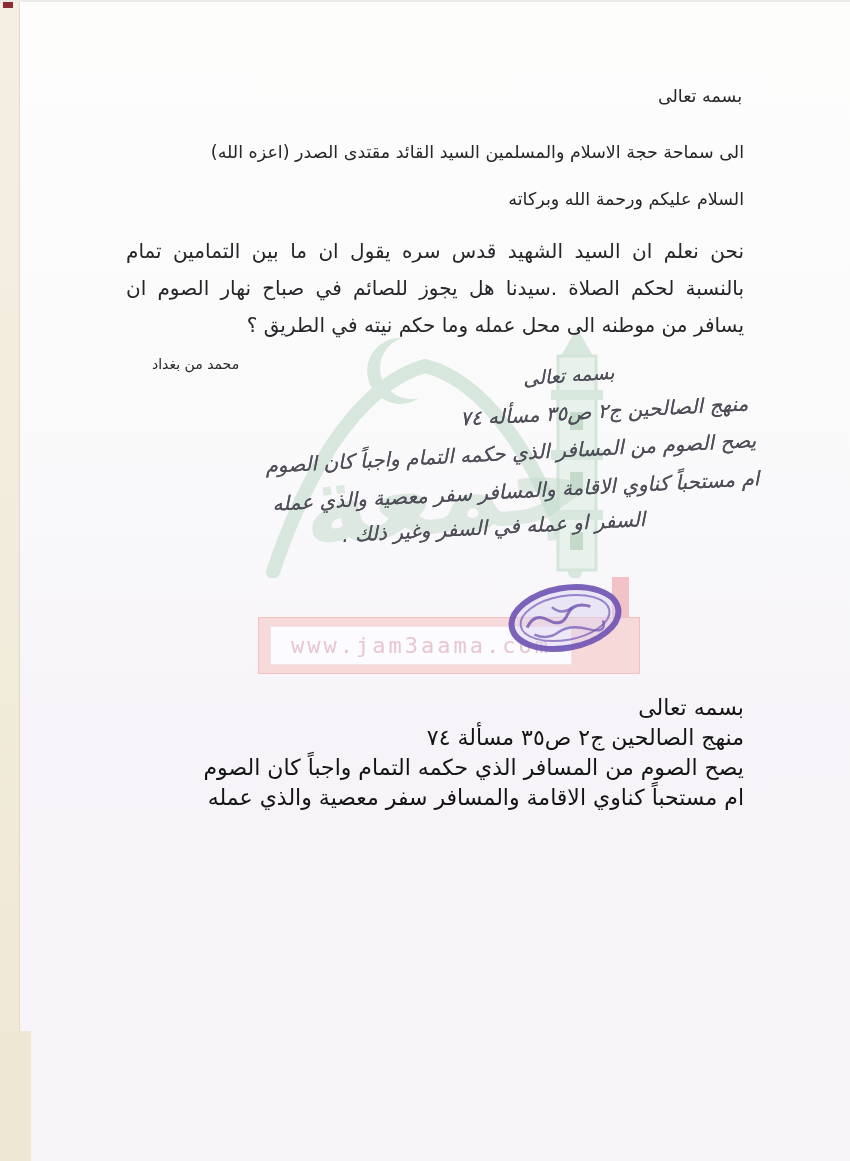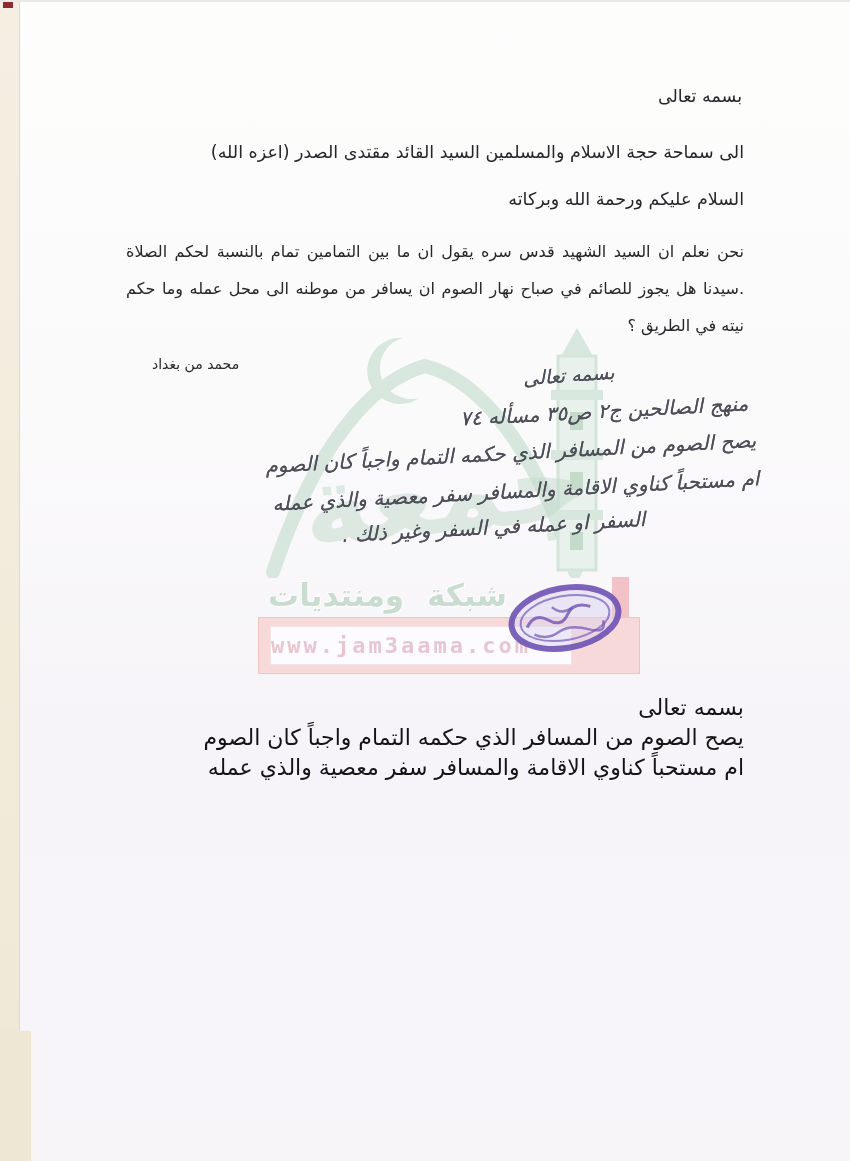--- a/index.html
+++ b/index.html
@@ -16,21 +16,21 @@
     background:#eee7d4; border-right:2px solid #f8f6ef; }
   .top-edge { position:absolute; top:0; left:0; width:100%; height:2px; background:#eceae6; }
   .corner-mark { position:absolute; left:3px; top:2px; width:10px; height:6px; background:#8d2b33; }
 
   
   .typed-top { position:absolute; direction:rtl; color:#26262a; font-size:17.5px; white-space:nowrap; }
   .q-bism   { top:86px;  right:108px; }
   .q-addr   { top:142px; right:106px; }
   .q-salam  { top:189px; right:106px; }
   .q-body   { position:absolute; top:233px; right:106px; width:618px; direction:rtl;
-              text-align:justify; color:#26262a; font-size:16px; line-height:37px; }
+              text-align:justify; color:#26262a; font-size:20px; line-height:37px; }
   .q-sender { position:absolute; top:356px; left:152px; direction:rtl; color:#26262a; font-size:14px; }
 
   
   .hw { position:absolute; direction:rtl; font-style:italic; color:#4d4e57; white-space:nowrap;
         text-shadow:0 0 0.5px #5b5c66; }
   .hw-bism { top:364px; right:236px; font-size:19px; transform:rotate(-4deg); }
   .hw-l0 { top:399px; right:102px; font-size:20px; transform:rotate(-3deg); letter-spacing:1px; }
   .hw-l1 { top:441px; right:94px;  font-size:20px; transform:rotate(-3deg); }
   .hw-l2 { top:479px; right:90px;  font-size:20px; transform:rotate(-3deg); }
   .hw-l3 { top:515px; right:205px; font-size:20px; transform:rotate(-3deg); }
@@ -42,21 +42,21 @@
   
   .wm-mosque { position:absolute; left:255px; top:328px; opacity:0.9; }
   .wm-calli  { position:absolute; left:302px; top:428px; font-size:112px; font-weight:bold;
                color:#c6dccd; opacity:0.55; transform:rotate(-6deg); direction:rtl; white-space:nowrap; }
   .wm-label  { position:absolute; left:268px; top:577px; direction:rtl; font-size:31px; font-weight:bold;
                color:#c9dccf; letter-spacing:3px; word-spacing:12px; white-space:nowrap;
                text-shadow:1px 1px 0 #ffffff, -1px -1px 0 #ffffff; }
   .wm-box-outer { position:absolute; left:258px; top:617px; width:380px; height:55px;
                background:#f7d9d9; border:1px solid #f0c3c3; }
   .wm-box-inner { position:absolute; left:11px; top:8px; width:300px; height:37px;
-               background:#fcfbff; border:1px solid #f1e3e6; display:flex; align-items:center; justify-content:flex-start;font-weight:bold; }
+               background:#fcfbff; border:1px solid #f1e3e6; display:flex; align-items:center; justify-content:center; }
   .wm-url    { font-family:"DejaVu Sans Mono", monospace; font-size:22px; color:#e8c6cf; letter-spacing:3px; }
   .wm-pink-strip { position:absolute; left:612px; top:577px; width:17px; height:78px;
                background:#f2b9bd; opacity:0.85; }
 
   
   .stamp { position:absolute; left:506px; top:583px; transform:rotate(-10deg); }
 </style>
 </head>
 <body>
 
@@ -81,21 +81,20 @@
       <rect x="296" y="122" width="52" height="10" fill="#d4e6da"></rect>
       <rect x="296" y="182" width="52" height="10" fill="#d4e6da"></rect>
       <rect x="315" y="84" width="13" height="18" fill="#bfd8c8"></rect>
       <rect x="315" y="144" width="13" height="18" fill="#bfd8c8"></rect>
       <rect x="315" y="204" width="13" height="18" fill="#bfd8c8"></rect>
     </g>
   </svg>
 
   <div class="wm-calli">جمعة</div>
 
-  <div class="wm-label">شبكة ومنتديات</div>
   <div class="wm-pink-strip"></div>
   <div class="wm-box-outer">
     <div class="wm-box-inner">
       <span class="wm-url">www.jam3aama.com</span>
     </div>
   </div>
 
   <div class="typed-top q-bism">بسمه تعالى</div>
   <div class="typed-top q-salam">السلام عليكم ورحمة الله وبركاته</div>
   <div class="typed-top q-addr">الى سماحة حجة الاسلام والمسلمين السيد القائد مقتدى الصدر (اعزه الله)</div>
@@ -111,17 +110,18 @@
   <svg class="stamp" width="118" height="70" viewBox="0 0 118 70">
     <ellipse cx="59" cy="35" rx="54" ry="30" fill="#d9d0ef" fill-opacity="0.45" stroke="#6e52b2" stroke-width="6" stroke-opacity="0.9"></ellipse>
     <ellipse cx="59" cy="35" rx="45" ry="22" fill="none" stroke="#7b60bd" stroke-width="2" stroke-opacity="0.75"></ellipse>
     <path d="M20 38 q10 -14 22 -4 t20 -2 t24 -4" fill="none" stroke="#6e52b2" stroke-width="3" stroke-opacity="0.8"></path>
     <path d="M26 46 q12 8 24 2 t30 2 t16 -6" fill="none" stroke="#6e52b2" stroke-width="2.5" stroke-opacity="0.7"></path>
     <path d="M48 22 q8 10 20 4" fill="none" stroke="#6e52b2" stroke-width="2.5" stroke-opacity="0.7"></path>
   </svg>
 
   <div class="typed-answer">
     <div>بسمه تعالى</div>
+    <div>منهج الصالحين ج٢ ص٣٥ مسألة ٧٤</div>
     <div>يصح الصوم من المسافر الذي حكمه التمام واجباً كان الصوم</div>
     <div>ام مستحباً كناوي الاقامة والمسافر سفر معصية والذي عمله</div>
   </div>
 
 </div>
 
 </body></html>

